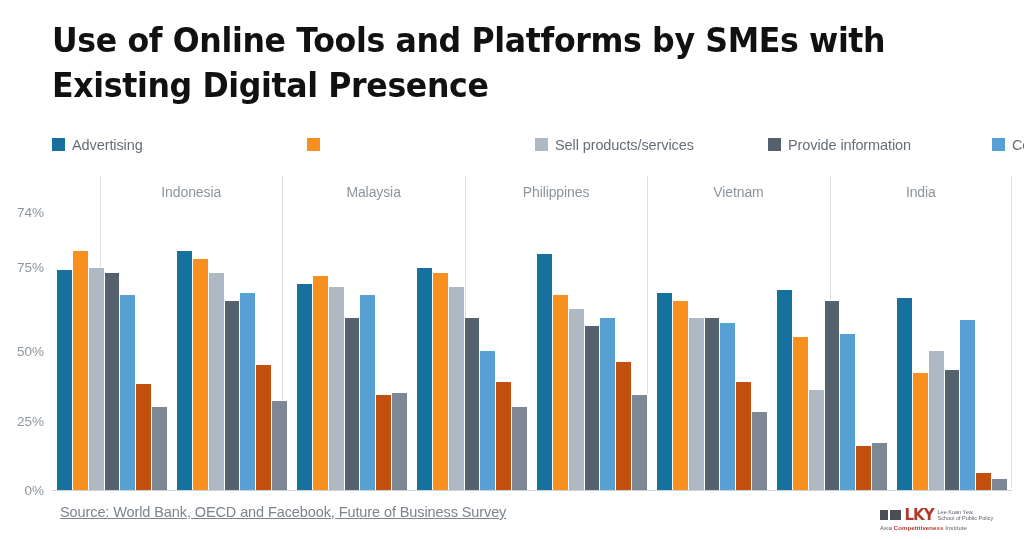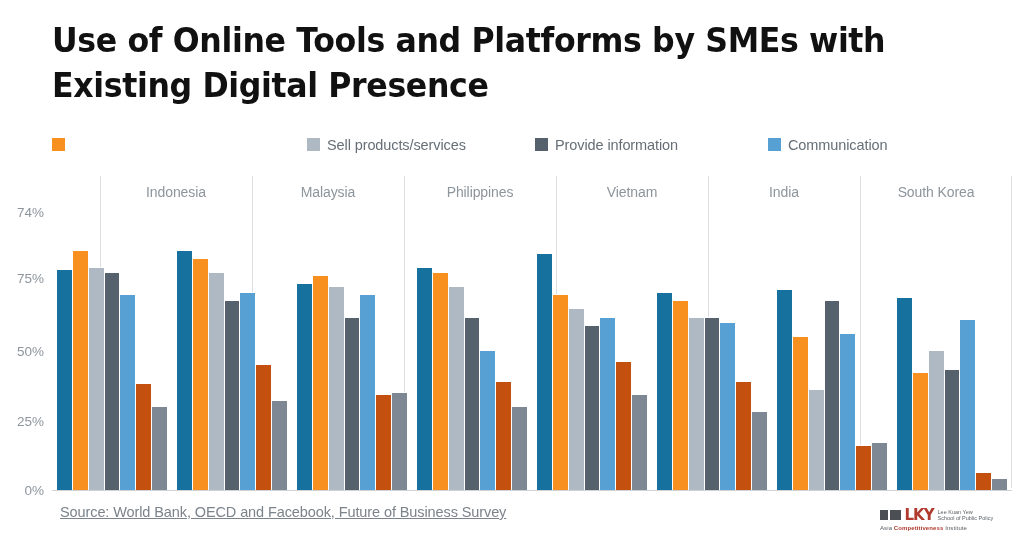--- a/index.html
+++ b/index.html
@@ -172,20 +172,24 @@
 </style>
 </head>
 <body>
 
 <div id="root">
 
   <div class="title">Use of Online Tools and Platforms by SMEs with Existing Digital Presence</div>
 
   <div class="legend">
       <div class="legend-item">
+        <span class="legend-swatch" style="background: rgb(22, 113, 159);"></span>
+        <span class="legend-label">Advertising</span>
+      </div>
+      <div class="legend-item">
         <span class="legend-swatch" style="background: rgb(247, 144, 30);"></span>
       </div>
       <div class="legend-item">
         <span class="legend-swatch" style="background: rgb(174, 185, 196);"></span>
         <span class="legend-label">Sell products/services</span>
       </div>
       <div class="legend-item">
         <span class="legend-swatch" style="background: rgb(86, 97, 110);"></span>
         <span class="legend-label">Provide information</span>
       </div>
@@ -193,30 +197,29 @@
         <span class="legend-swatch" style="background: rgb(87, 160, 211);"></span>
         <span class="legend-label">Communication</span>
       </div>
     </div>
 
   <div class="plot-wrap">
     <div class="y-axis">
         <div class="y-tick" style="top: 312px;">0%</div>
         <div class="y-tick" style="top: 242.5px;">25%</div>
         <div class="y-tick" style="top: 173px;">50%</div>
-        <div class="y-tick" style="top: 100px; text-align: right;">75%</div>
+        <div class="y-tick" style="top: 89px; text-align: right;">75%</div>
         <div class="y-tick" style="top: 34px;">74%</div>
       </div>
     <div class="country-band">
         <div class="country-cell">Indonesia</div>
         <div class="country-cell">Malaysia</div>
         <div class="country-cell">Philippines</div>
         <div class="country-cell">Vietnam</div>
         <div class="country-cell">India</div>
-        <div class="country-cell">South Korea</div>
       </div>
     <div class="bars-region">
         <div class="group">
           <div class="bar" title="Indonesia — Advertising: 79%" style="background: rgb(22, 113, 159); height: 79%;"></div>
           <div class="bar" title="Indonesia — Show products/services: 86%" style="background: rgb(247, 144, 30); height: 86%;"></div>
           <div class="bar" title="Indonesia — Sell products/services: 80%" style="background: rgb(174, 185, 196); height: 80%;"></div>
           <div class="bar" title="Indonesia — Provide information: 78%" style="background: rgb(86, 97, 110); height: 78%;"></div>
           <div class="bar" title="Indonesia — Communication: 70%" style="background: rgb(87, 160, 211); height: 70%;"></div>
           <div class="bar" title="Indonesia — Handling Payments: 38%" style="background: rgb(196, 80, 15); height: 38%;"></div>
           <div class="bar" title="Indonesia — Manage internal business: 30%" style="background: rgb(125, 136, 148); height: 30%;"></div>

